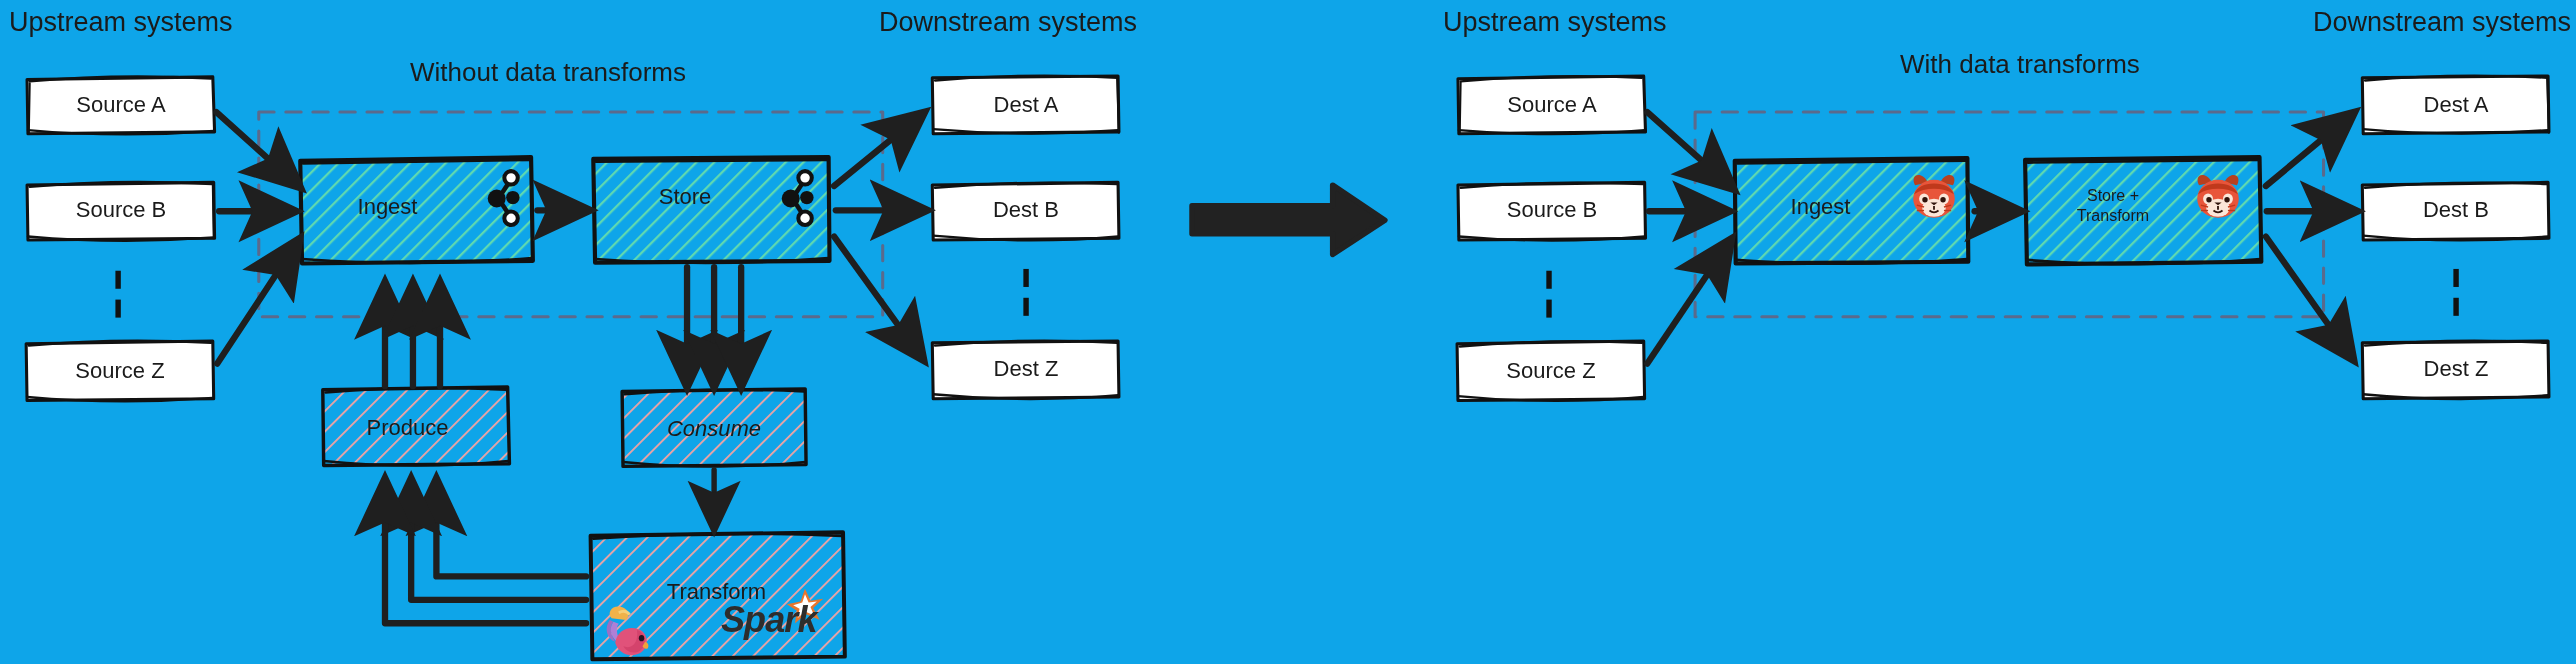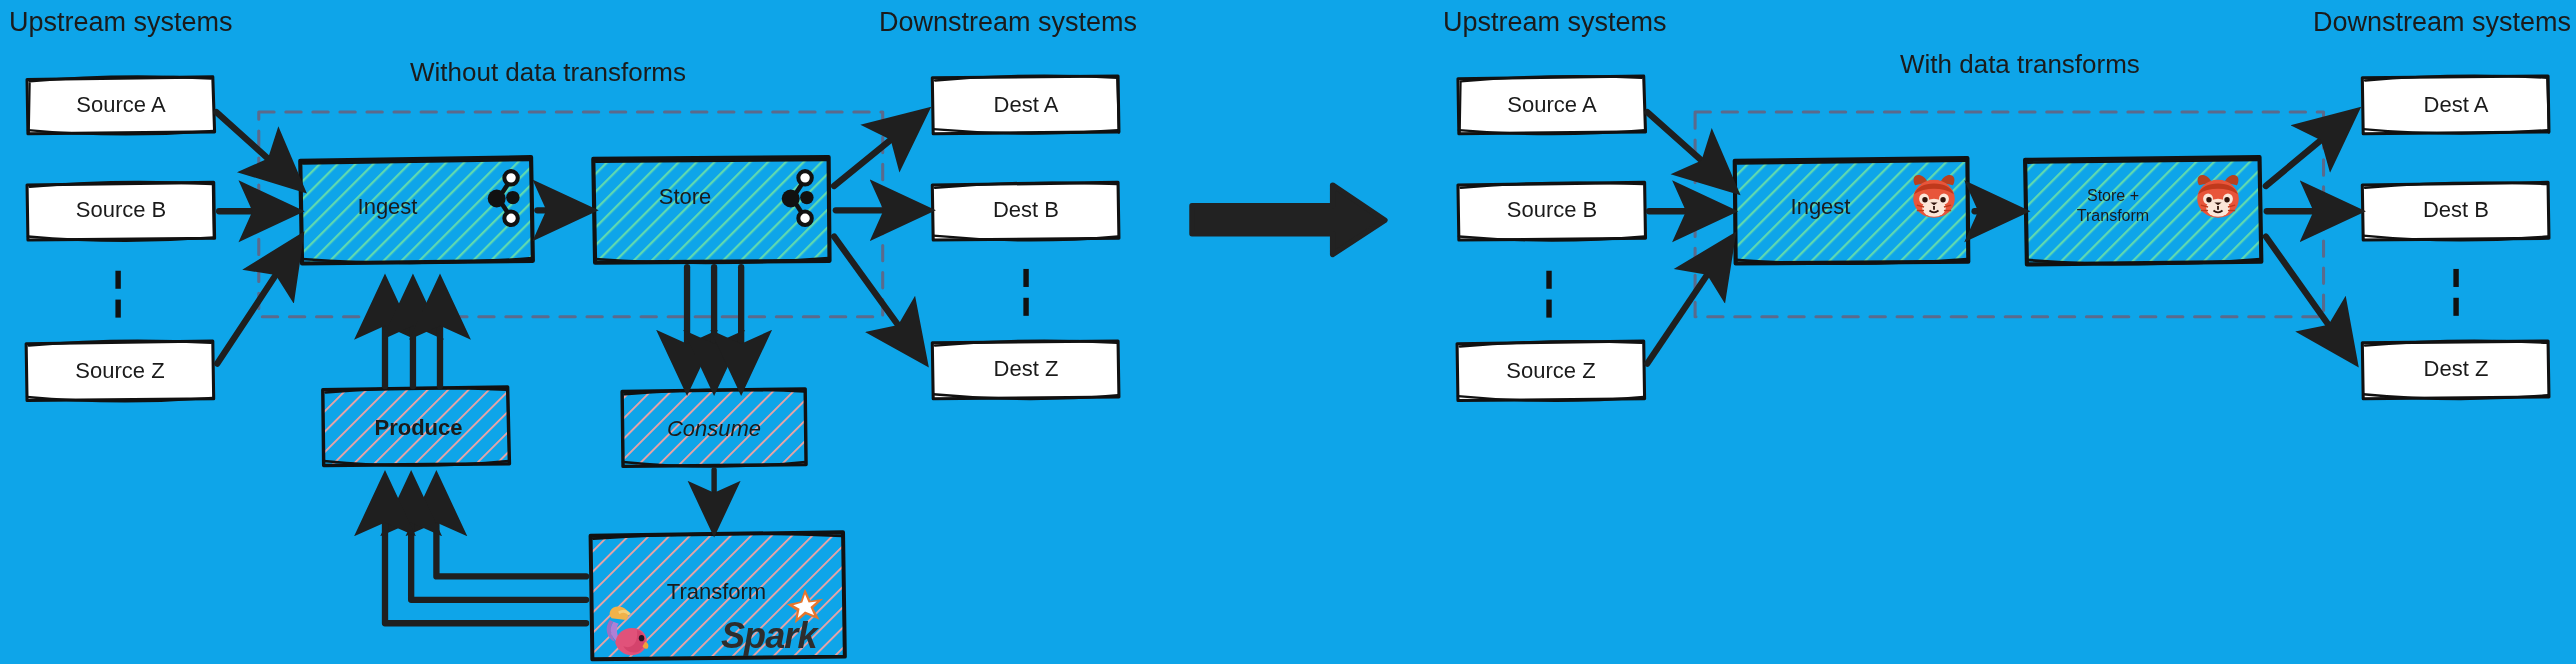--- a/index.html
+++ b/index.html
@@ -374,24 +374,24 @@
   <div class="lbl section-title" style="left:879px; top:7.2px;">Downstream systems</div>
   <div class="lbl panel-title" style="left:410px; top:58px;">Without data transforms</div>
 
   <div class="lbl node-label" style="left:27px; top:93px; width:188px;">Source A</div>
   <div class="lbl node-label" style="left:27px; top:198px; width:188px;">Source B</div>
   <div class="lbl node-label" style="left:26px; top:359px; width:188px;">Source Z</div>
 
   <div class="lbl node-label big" style="left:320px; top:195px; width:135px;">Ingest</div>
   <div class="lbl node-label big" style="left:622px; top:185px; width:126px;">Store</div>
 
-  <div class="lbl node-label" style="left:323px; top:416px; width:191px;font-weight:bold;">Produce</div>
+  <div class="lbl node-label" style="left:312px; top:416px; width:191px;">Produce</div>
   <div class="lbl node-label" style="left:622px; top:417px; width:184px;font-style:italic;">Consume</div>
   <div class="lbl node-label" style="left:622px; top:580px; width:189px;">Transform</div>
-  <div class="lbl" style="left:721px; top:600px; font-size:36px; font-style:italic; font-weight:bold; color:#2d2d2d; letter-spacing:-0.9px;margin-top:16px;">Spark</div>
+  <div class="lbl" style="left:721px; top:600px; font-size:36px; font-style:italic; font-weight:bold; color:#2d2d2d; letter-spacing:-0.9px;">Spark</div>
 
   <div class="lbl node-label" style="left:932px; top:93px; width:188px;">Dest A</div>
   <div class="lbl node-label" style="left:932px; top:198px; width:188px;">Dest B</div>
   <div class="lbl node-label" style="left:932px; top:357px; width:188px;">Dest Z</div>
 
   <div class="lbl section-title" style="left:1443px; top:7.2px;">Upstream systems</div>
   <div class="lbl section-title" style="left:2313px; top:7.2px;">Downstream systems</div>
   <div class="lbl panel-title" style="left:1862px; top:50px;margin-left:38px;">With data transforms</div>
 
   <div class="lbl node-label" style="left:1458px; top:93px; width:188px;">Source A</div>

